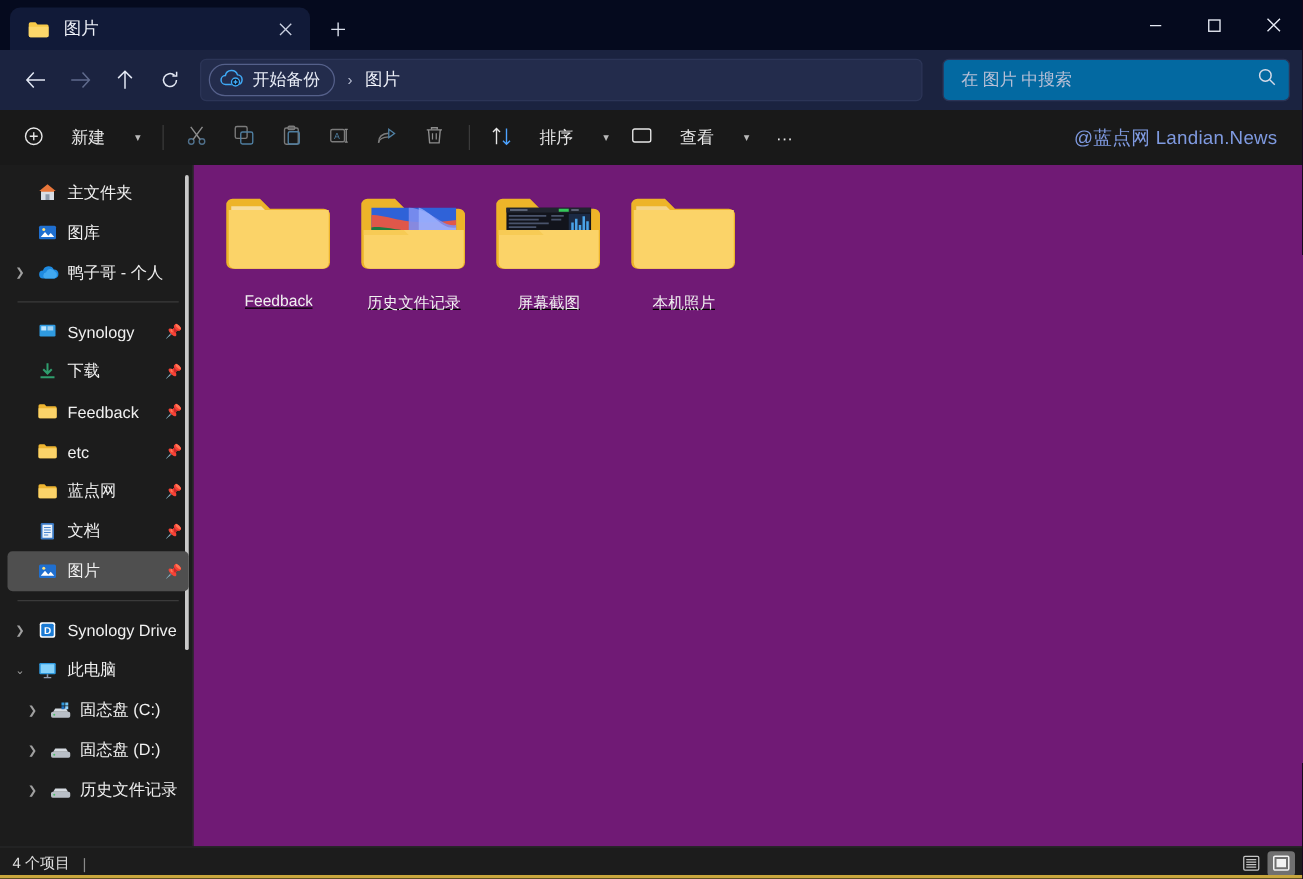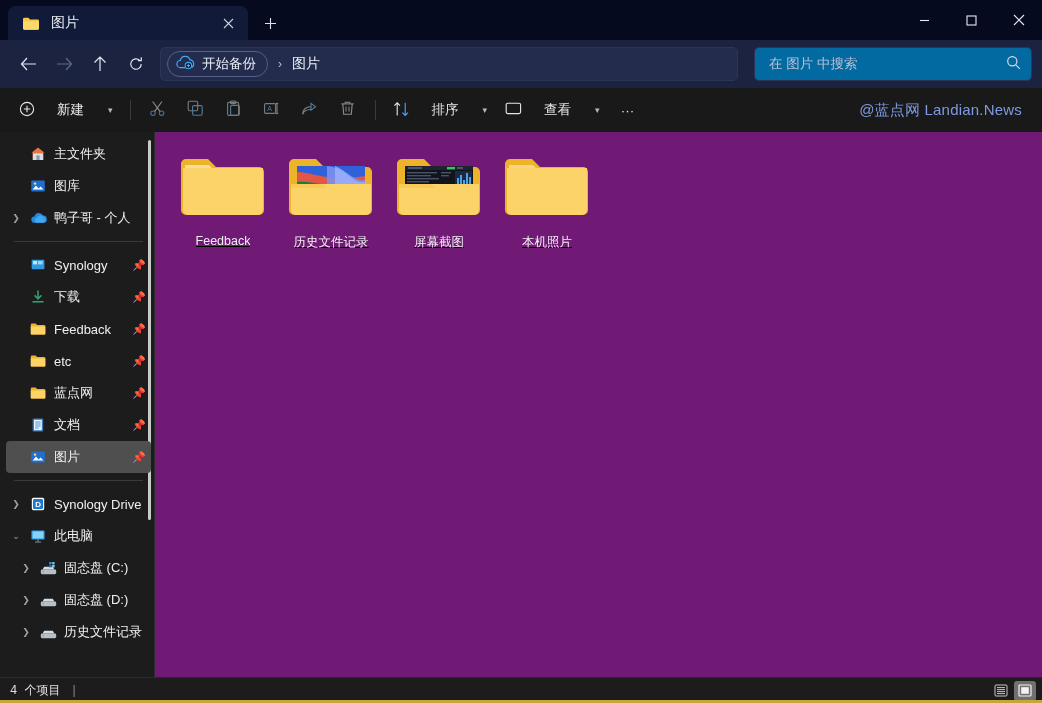--- a/index.html
+++ b/index.html
@@ -194,21 +194,20 @@
     white-space: nowrap; overflow: hidden; text-overflow: ellipsis;
   }
 
   
   .statusbar {
     height: 26px; flex: 0 0 26px;
     background: #1c1c1c;
     display: flex; align-items: center;
     padding: 0 4px 0 10px;
     border-top: 1px solid #2a2a2a;
-    font-family: Liberation Mono, monospace;
   }
   .status-text { color: #e0e0e0; font-size: 12px; }
   .status-sep { color: #8a8a8a; font-size: 12px; margin: 0 10px; }
   .viewtoggles { margin-left: auto; display: flex; gap: 2px; padding-right: 2px; }
   .vbtn {
     width: 22px; height: 20px;
     display: flex; align-items: center; justify-content: center;
     border-radius: 3px;
   }
   .vbtn.active { background: #707070; }

